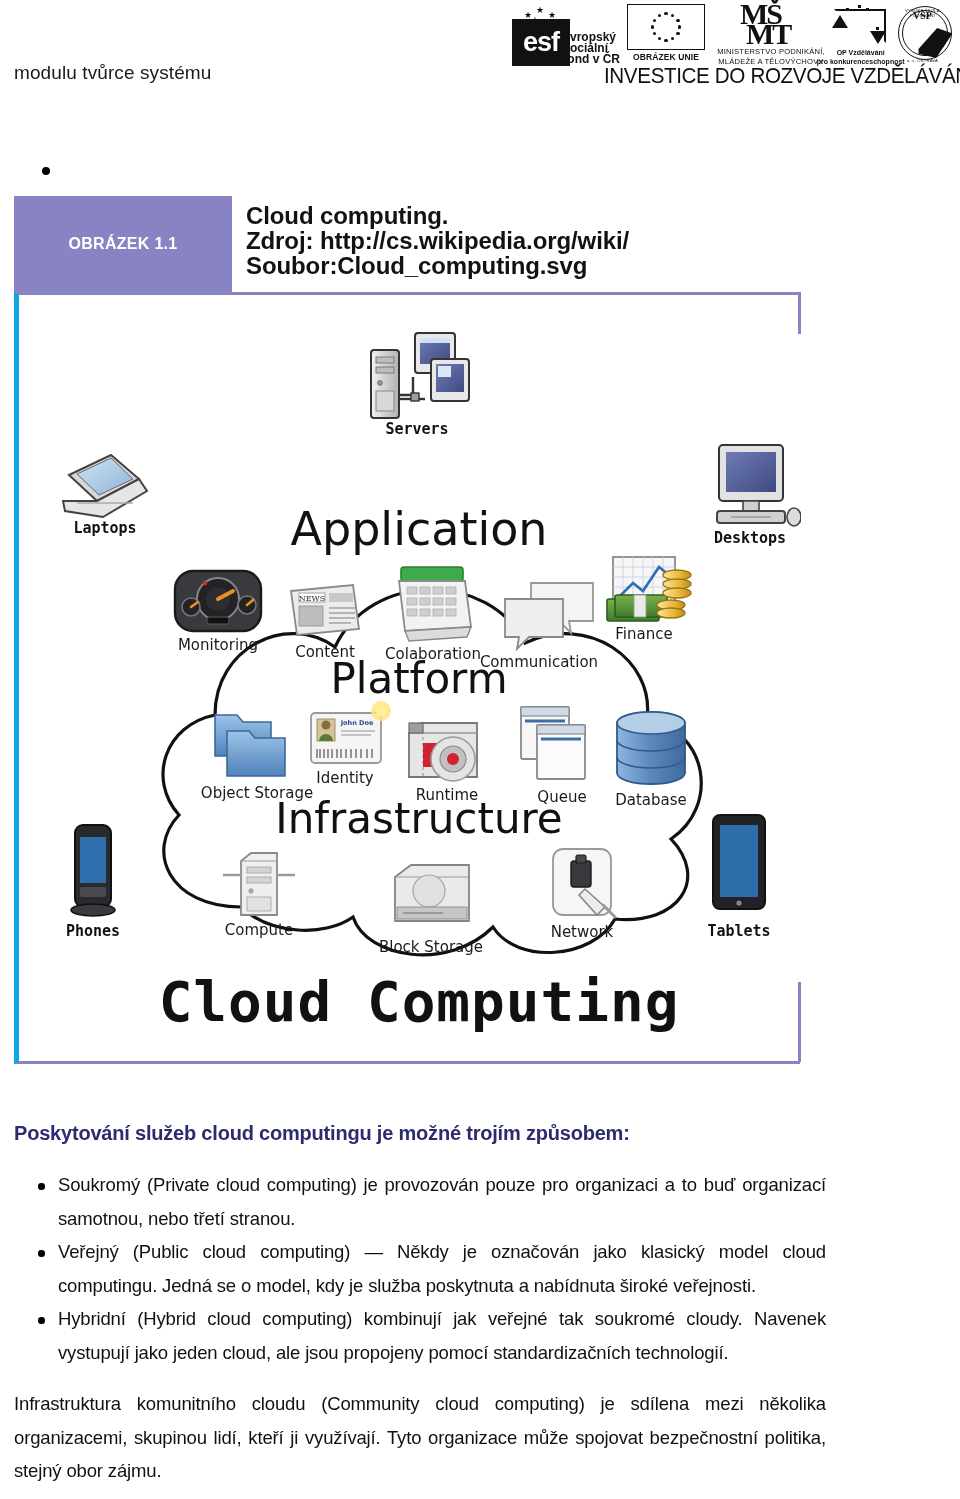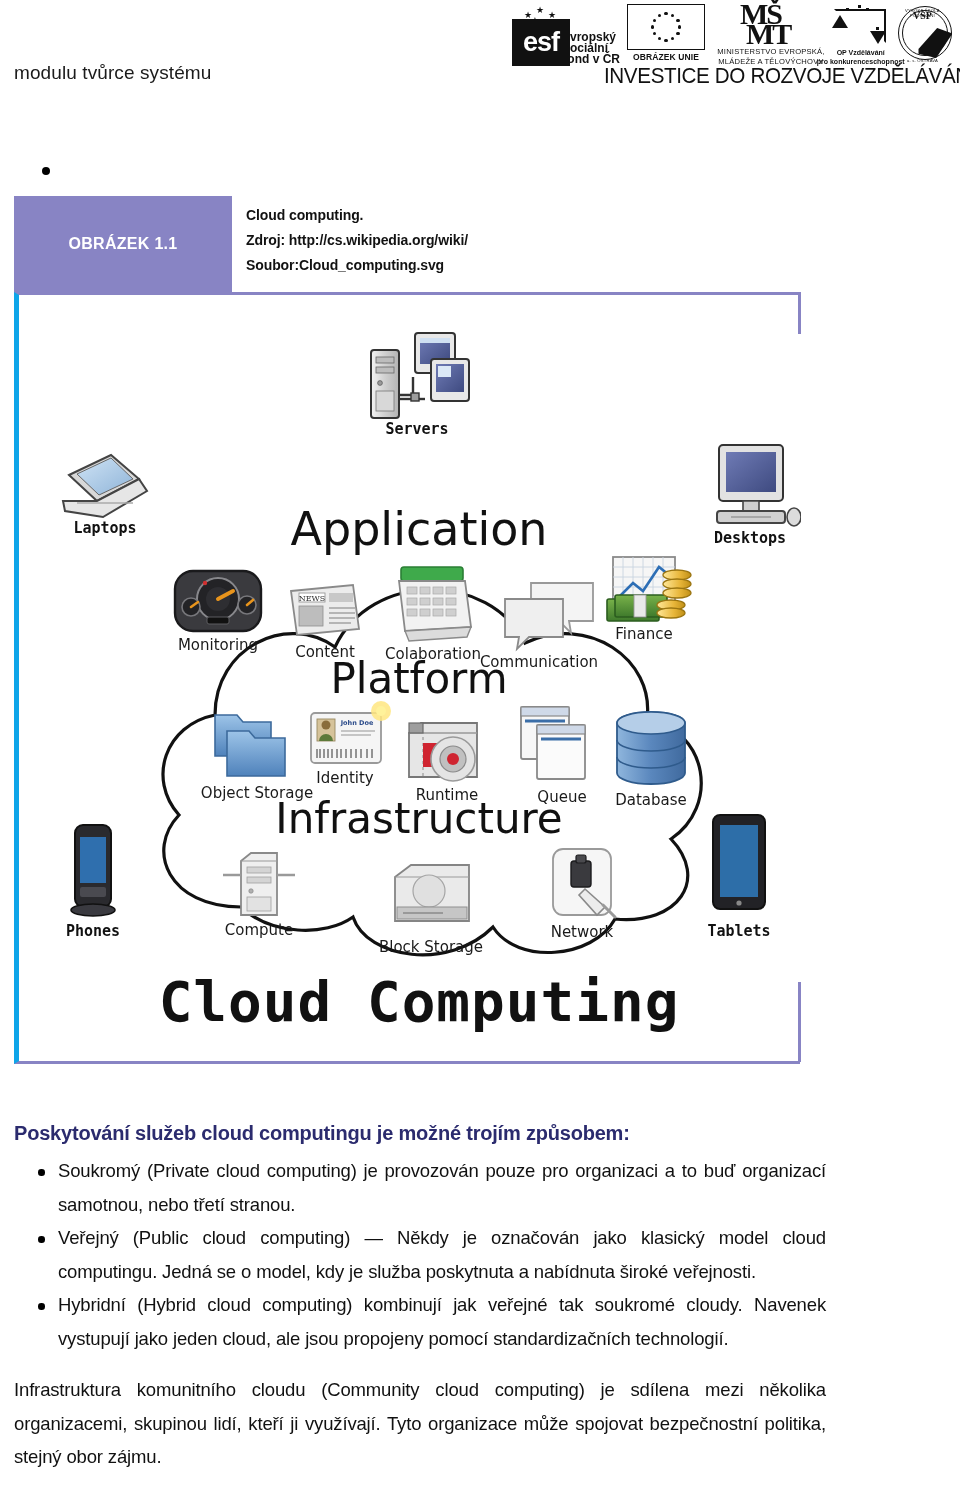--- a/index.html
+++ b/index.html
@@ -171,21 +171,21 @@
     font-weight: bold;
     font-size: 16px;
     display: flex;
     align-items: center;
     justify-content: center;
     letter-spacing: .3px;
   }
   .caption-text {
     flex: 1;
     padding: 7px 0 0 14px;
-    font-size: 14px;
+    font-size: 24px;
     font-weight: bold;
     line-height: 25px;
     color: #121212;
     letter-spacing: -0.1px;
   }
 
   
   .figure-frame {
     position: absolute;
     left: 14px; top: 292px;
@@ -215,21 +215,21 @@
   .body-content {
     position: absolute;
     left: 14px; top: 1120px;
     width: 812px;
   }
   .section-heading {
     font-size: 20px;
     font-weight: bold;
     color: #2b2b6e;
     letter-spacing: -0.2px;
-    margin: 0 0 8px 0;
+    margin: 0 0 22px 0;
     line-height: 26px;
   }
   ul.bullets {
     list-style: none;
     margin: 0;
     padding: 0;
   }
   ul.bullets > li {
     position: relative;
     padding-left: 44px;
@@ -304,21 +304,21 @@
       </div>
       <div class="eu-caption">OBRÁZEK UNIE</div>
     </div>
 
     <div class="logo logo-msmt">
       <div class="msmt-mark">
         <span>MŠ</span>
         <span class="r2">MT</span>
       </div>
       <div class="msmt-caption">
-        <div>MINISTERSTVO EVROPSKÁ,</div>
+        <div>MINISTERSTVO PODNIKÁNÍ,</div>
         <div>MLÁDEŽE A TĚLOVÝCHOVY</div>
       </div>
     </div>
 
     <div class="logo logo-opvk">
       <div class="opvk-mark">
         <div class="opvk-arrow-down"></div>
         <div class="opvk-dots">
           <i style="left:30px;top:0px;"></i>
           <i style="left:38px;top:3px;"></i>

